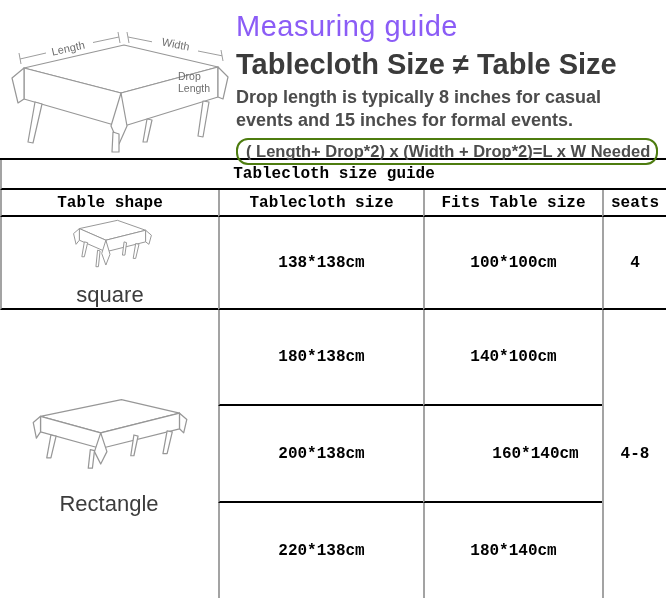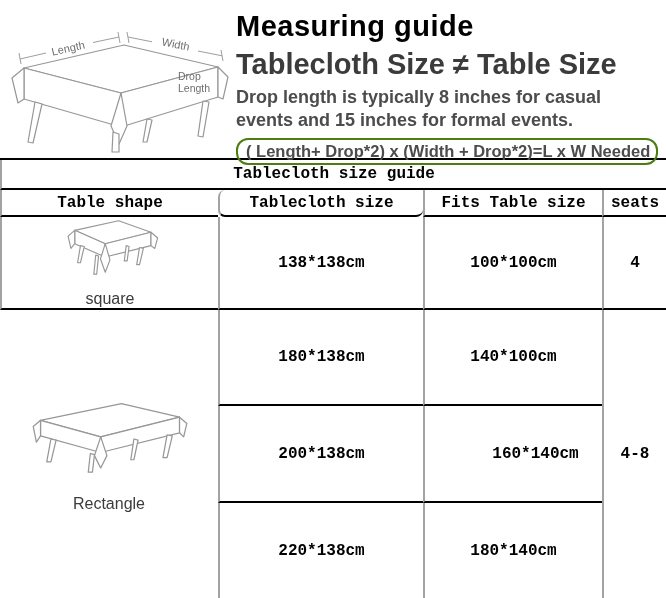--- a/index.html
+++ b/index.html
@@ -10,22 +10,22 @@
     position: relative;
     overflow: hidden;
     font-family: "Liberation Sans", sans-serif;
   }
 
   
   .guide { display: flex; height: 158px; }
   .diagram { width: 234px; flex: 0 0 234px; padding-top: 6px; }
   .guide-text { flex: 1; padding: 11px 6px 0 2px; }
   .guide-title {
-    font-size: 29px; font-weight: bold; letter-spacing: 0.5px;
-    color: #000000; line-height: 1.05;
+    font-size: 29px; font-weight: normal; letter-spacing: 0.5px;
+    color: #8b5cf6; line-height: 1.05;
   }
   .guide-subtitle {
     margin-top: 8px;
     font-size: 29px; font-weight: bold; color: #3b3b3b; line-height: 1.05;
   }
   .guide-desc {
     margin-top: 6px; max-width: 424px;
     font-size: 18px; font-weight: 600; color: #4c4c4c; line-height: 1.26;
   }
   .formula {
@@ -48,39 +48,39 @@
     grid-template-rows: 30px 27px 93px 96px 97px 95px;
     font-family: "Liberation Mono", monospace;
     font-weight: bold;
     color: #000;
   }
   .cell { display: flex; align-items: center; justify-content: center; font-size: 16px; }
   .bl { border-left: 2px solid #a3a3a3; }
   .bb { border-bottom: 2px solid #000; }
   .tt   { grid-area: 1 / 1 / 2 / 5; }
   .h1c  { grid-area: 2 / 1 / 3 / 2; }
-  .h2c  { grid-area: 2 / 2 / 3 / 3; border-radius: 7px; }
+  .h2c  { grid-area: 2 / 2 / 3 / 3; }
   .h3c  { grid-area: 2 / 3 / 3 / 4; }
   .h4c  { grid-area: 2 / 4 / 3 / 5; }
   .sqc  { grid-area: 3 / 1 / 4 / 2; }
   .r1c2 { grid-area: 3 / 2 / 4 / 3; }
   .r1c3 { grid-area: 3 / 3 / 4 / 4; }
   .r1c4 { grid-area: 3 / 4 / 4 / 5; }
   .rectc{ grid-area: 4 / 1 / 7 / 2; }
   .r2c2 { grid-area: 4 / 2 / 5 / 3; }
   .r2c3 { grid-area: 4 / 3 / 5 / 4; }
   .seatsm { grid-area: 4 / 4 / 7 / 5; }
   .r3c2 { grid-area: 5 / 2 / 6 / 3; }
   .r3c3 { grid-area: 5 / 3 / 6 / 4; padding-left: 44px; }
   .r4c2 { grid-area: 6 / 2 / 7 / 3; }
   .r4c3 { grid-area: 6 / 3 / 7 / 4; }
   .shape-cell { flex-direction: column; }
   .shape-label {
     font-family: "Liberation Sans", sans-serif;
-    font-weight: 500; font-size: 16px; color: #3c3c3c;
+    font-weight: 500; font-size: 22px; color: #3c3c3c;
     margin-top: 12px;
   }
 </style>
 </head>
 <body>
 
 <div class="page">
 
   <header class="guide">
     <div class="diagram">

